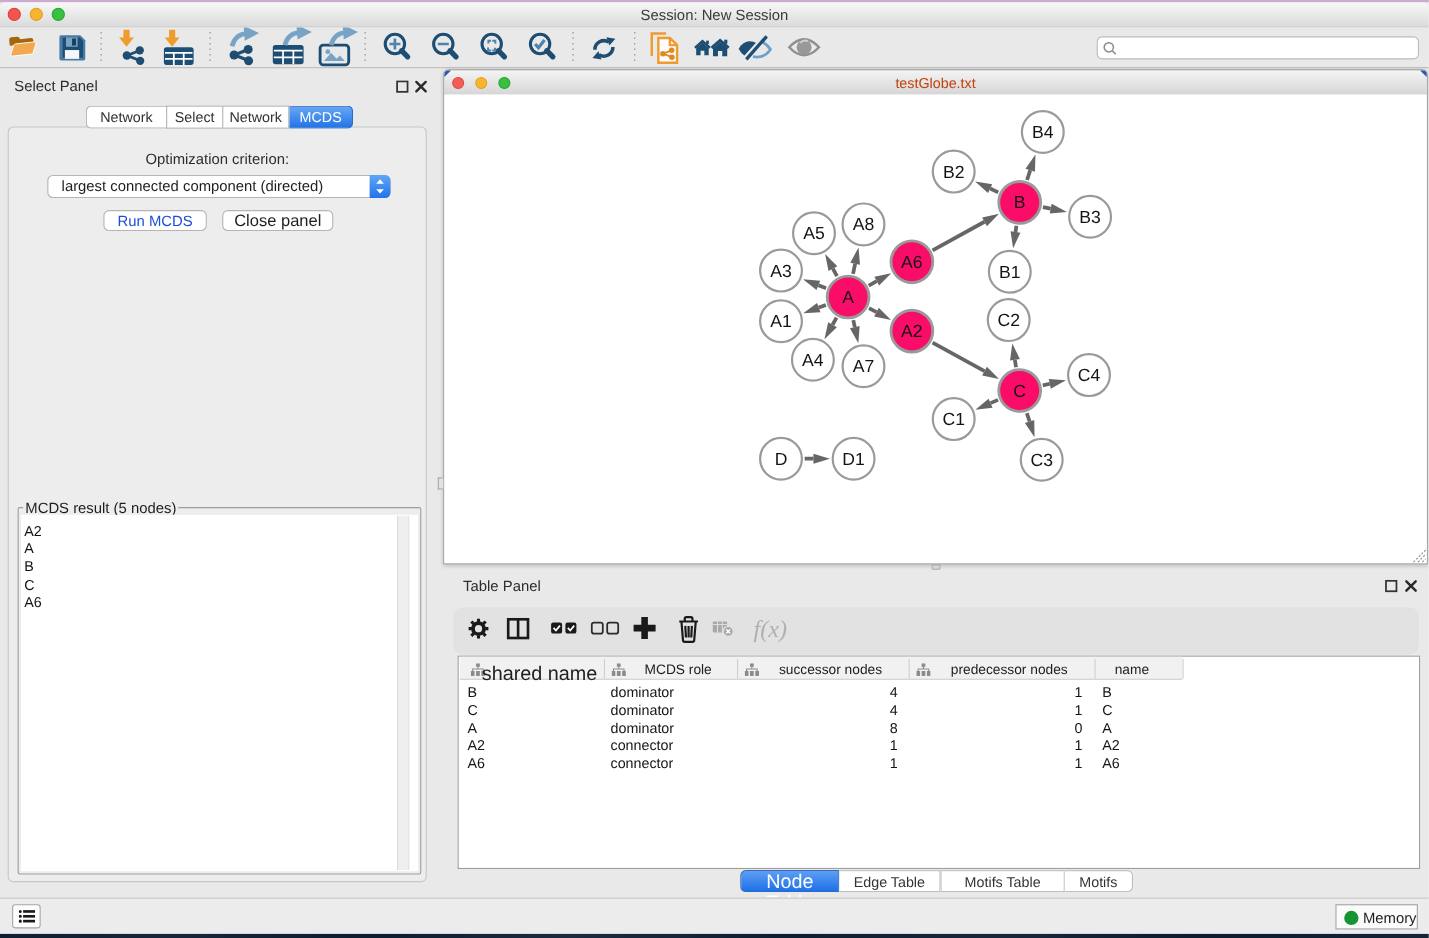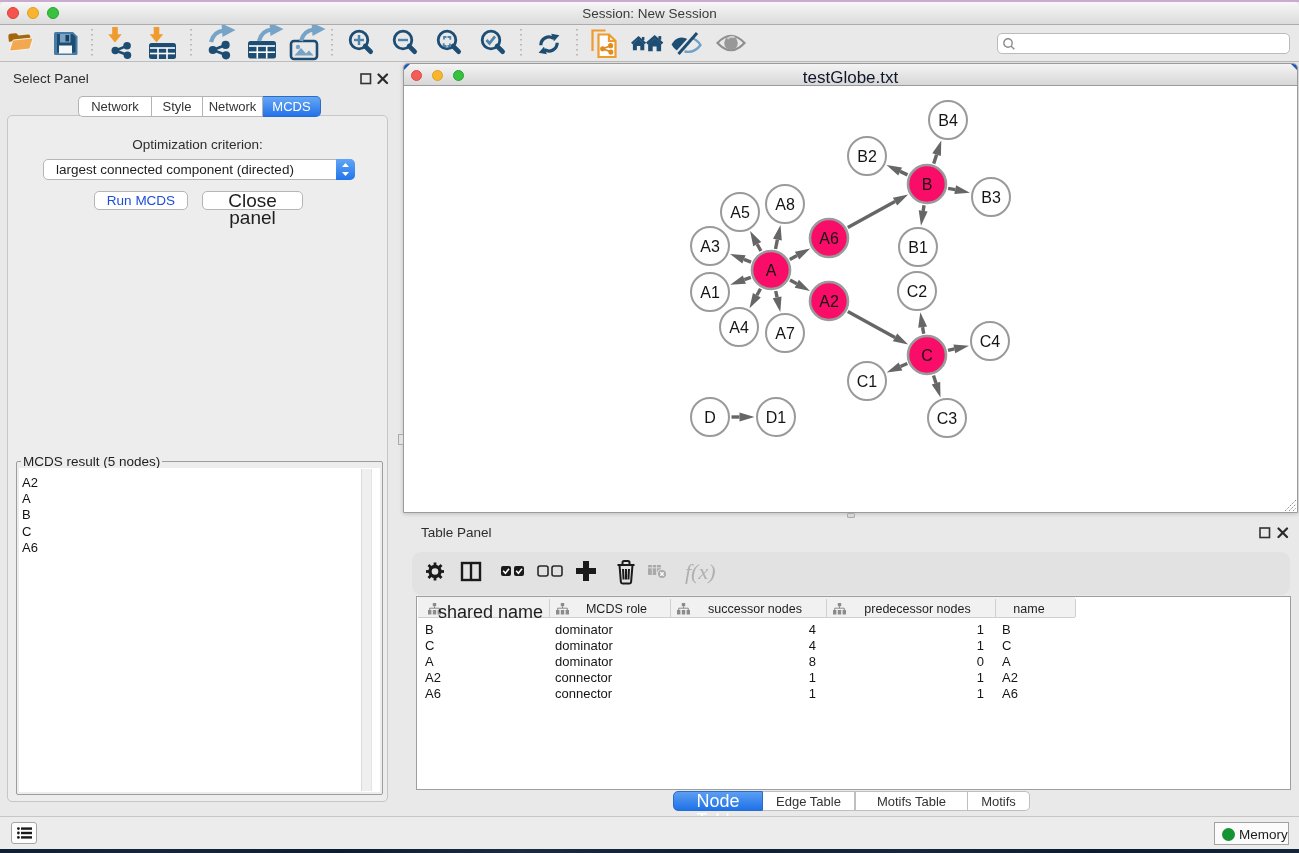--- a/index.html
+++ b/index.html
@@ -176,51 +176,51 @@
 <rect x="1" y="1" width="9.5" height="9.5" fill="none" stroke="#333" stroke-width="1.6"></rect>
 <g stroke="#2b2b2b" stroke-width="2.2" stroke-linecap="round">
         <line x1="18.5" y1="1.5" x2="27" y2="10"></line>
         <line x1="27" y1="1.5" x2="18.5" y2="10"></line>
       </g>
 </svg>
 
 <div class="abs" style="left:7px;top:115px;width:381px;height:687px;background:#ededed;border:1px solid #c6c6c6;border-radius:5px"></div>
 
 <div class="abs" style="left:78px;top:96px;width:73px;height:21px;background:#fff;border:1px solid #b3b3b3;border-right:none;border-radius:5px 0 0 5px;font-size:13px;color:#333;text-align:center;line-height:20px">Network</div>
-<div class="abs" style="left:151px;top:96px;width:51px;height:21px;background:#fff;border:1px solid #b3b3b3;border-right:none;font-size:13px;color:#333;text-align:center;line-height:20px">Style</div>
+<div class="abs" style="left:151px;top:96px;width:51px;height:21px;background:#fff;border:1px solid #b3b3b3;border-right:none;font-size:13px;color:#333;text-align:center;line-height:20px">Select</div>
 <div class="abs" style="left:202px;top:96px;width:61px;height:21px;background:#fff;border:1px solid #b3b3b3;font-size:13px;color:#333;text-align:center;line-height:20px">Network</div>
 <div class="abs" style="left:263px;top:96px;width:58px;height:21px;background:linear-gradient(#67a7f4,#2273ea);border:1px solid #2b6cc9;border-left:none;border-radius:0 5px 5px 0;font-size:13px;color:#fff;text-align:center;line-height:20px">MCDS</div>
 
 <div class="txt" style="left:7px;top:137px;width:381px;text-align:center;font-size:13.5px;color:#2d2d2d">Optimization criterion:</div>
 <div class="abs" style="left:43px;top:159px;width:312px;height:21px;background:#fff;border:1px solid #b5b5b5;border-radius:5px"></div>
 <div class="txt" style="left:56px;top:162px;font-size:13.5px;color:#1e1e1e">largest connected component (directed)</div>
 <div class="abs" style="left:336px;top:159px;width:19px;height:21px;background:linear-gradient(#61a5f5,#2274eb);border-radius:0 5px 5px 0"></div>
 <svg class="abs" style="left:336px;top:159px" width="19" height="21" viewBox="0 0 19 21">
       <path d="M9.5 4 l3.5 4 h-7 z" fill="#fff"></path>
       <path d="M9.5 17 l3.5-4 h-7 z" fill="#fff"></path>
     </svg>
 <div class="abs" style="left:94px;top:191px;width:94px;height:19px;background:#fff;border:1px solid #b5b5b5;border-radius:5px;font-size:13.5px;color:#1d4ed8;text-align:center;line-height:17px">Run MCDS</div>
-<div class="abs" style="left:202px;top:191px;width:101px;height:19px;background:#fff;border:1px solid #b5b5b5;border-radius:5px;font-size:19px;color:#1e1e1e;text-align:center;line-height:17px">Close panel</div>
+<div class="abs" style="left:202px;top:191px;width:101px;height:19px;background:#fff;border:1px solid #b5b5b5;border-radius:5px;font-size:15px;color:#1e1e1e;text-align:center;line-height:17px">Close panel</div>
 
 <div class="abs" style="left:16px;top:461px;width:367px;height:334px;border:1px solid #9d9d9d;border-radius:2px"></div>
 <div class="txt" style="left:21px;top:454px;font-size:13.5px;line-height:15px;color:#1e1e1e;background:#ededed;padding:0 2px">MCDS result (5 nodes)</div>
 <div class="abs" style="left:19px;top:468px;width:361px;height:324px;background:#fff"></div>
 <div class="abs" style="left:361px;top:469px;width:11px;height:322px;background:#efefef;border-left:1px solid #dadada;border-right:1px solid #e3e3e3"></div>
 <div class="txt" style="left:22px;top:475px;font-size:13px;color:#111;line-height:16.2px">A2<br>A<br>B<br>C<br>A6</div>
 
 <div class="abs" style="left:403px;top:63px;width:895px;height:450px;background:#fff;border:1px solid #9b9b9b;border-radius:5px 5px 0 0;box-shadow:0 1px 4px rgba(0,0,0,0.18)"></div>
 <div class="abs" style="left:404px;top:64px;width:893px;height:22px;background:linear-gradient(#f4f4f4,#d7d7d7);border-bottom:1px solid #9b9b9b;border-radius:4px 4px 0 0"></div>
 <svg class="abs" style="left:403px;top:63px" width="895px" height="12" viewBox="0 0 895 12">
       <path d="M1 7 v-2 q0-4 4-4 h2 z" fill="#2457ae"></path>
       <path d="M894 7 v-2 q0-4-4-4 h-2 z" fill="#2457ae"></path>
     </svg>
 <div class="abs" style="left:410.5px;top:69.5px;width:11px;height:11px;border-radius:50%;background:#f25e57;border:1px solid #dd4a42"></div>
 <div class="abs" style="left:431.5px;top:69.5px;width:11px;height:11px;border-radius:50%;background:#f8b62d;border:1px solid #dfa023"></div>
 <div class="abs" style="left:452.5px;top:69.5px;width:11px;height:11px;border-radius:50%;background:#36c13e;border:1px solid #26a32f"></div>
-<div class="txt" style="left:404px;top:68px;width:893px;text-align:center;font-size:17px;color:#0f172a">testGlobe.txt</div>
+<div class="txt" style="left:404px;top:68px;width:893px;text-align:center;font-size:13px;color:#c2410c">testGlobe.txt</div>
 <div class="abs" style="left:404px;top:86px;width:893px;height:426px;background:#fff">
       <svg width="894" height="427" viewBox="0 0 894 427" style="position:absolute;left:0;top:0">
 <line x1="356.9" y1="165.0" x2="353.2" y2="158.2" stroke="#666666" stroke-width="3.4"></line>
 <polygon points="346.1,145.0 357.2,156.1 349.2,160.3" fill="#666666"></polygon>
 <line x1="371.5" y1="163.0" x2="373.4" y2="153.7" stroke="#666666" stroke-width="3.4"></line>
 <polygon points="376.5,139.0 377.8,154.6 369.0,152.8" fill="#666666"></polygon>
 <line x1="347.0" y1="176.1" x2="340.0" y2="173.4" stroke="#666666" stroke-width="3.4"></line>
 <polygon points="326.0,167.9 341.6,169.2 338.3,177.6" fill="#666666"></polygon>
 <line x1="346.8" y1="191.3" x2="340.3" y2="193.6" stroke="#666666" stroke-width="3.4"></line>
 <polygon points="326.2,198.7 338.8,189.4 341.9,197.8" fill="#666666"></polygon>

